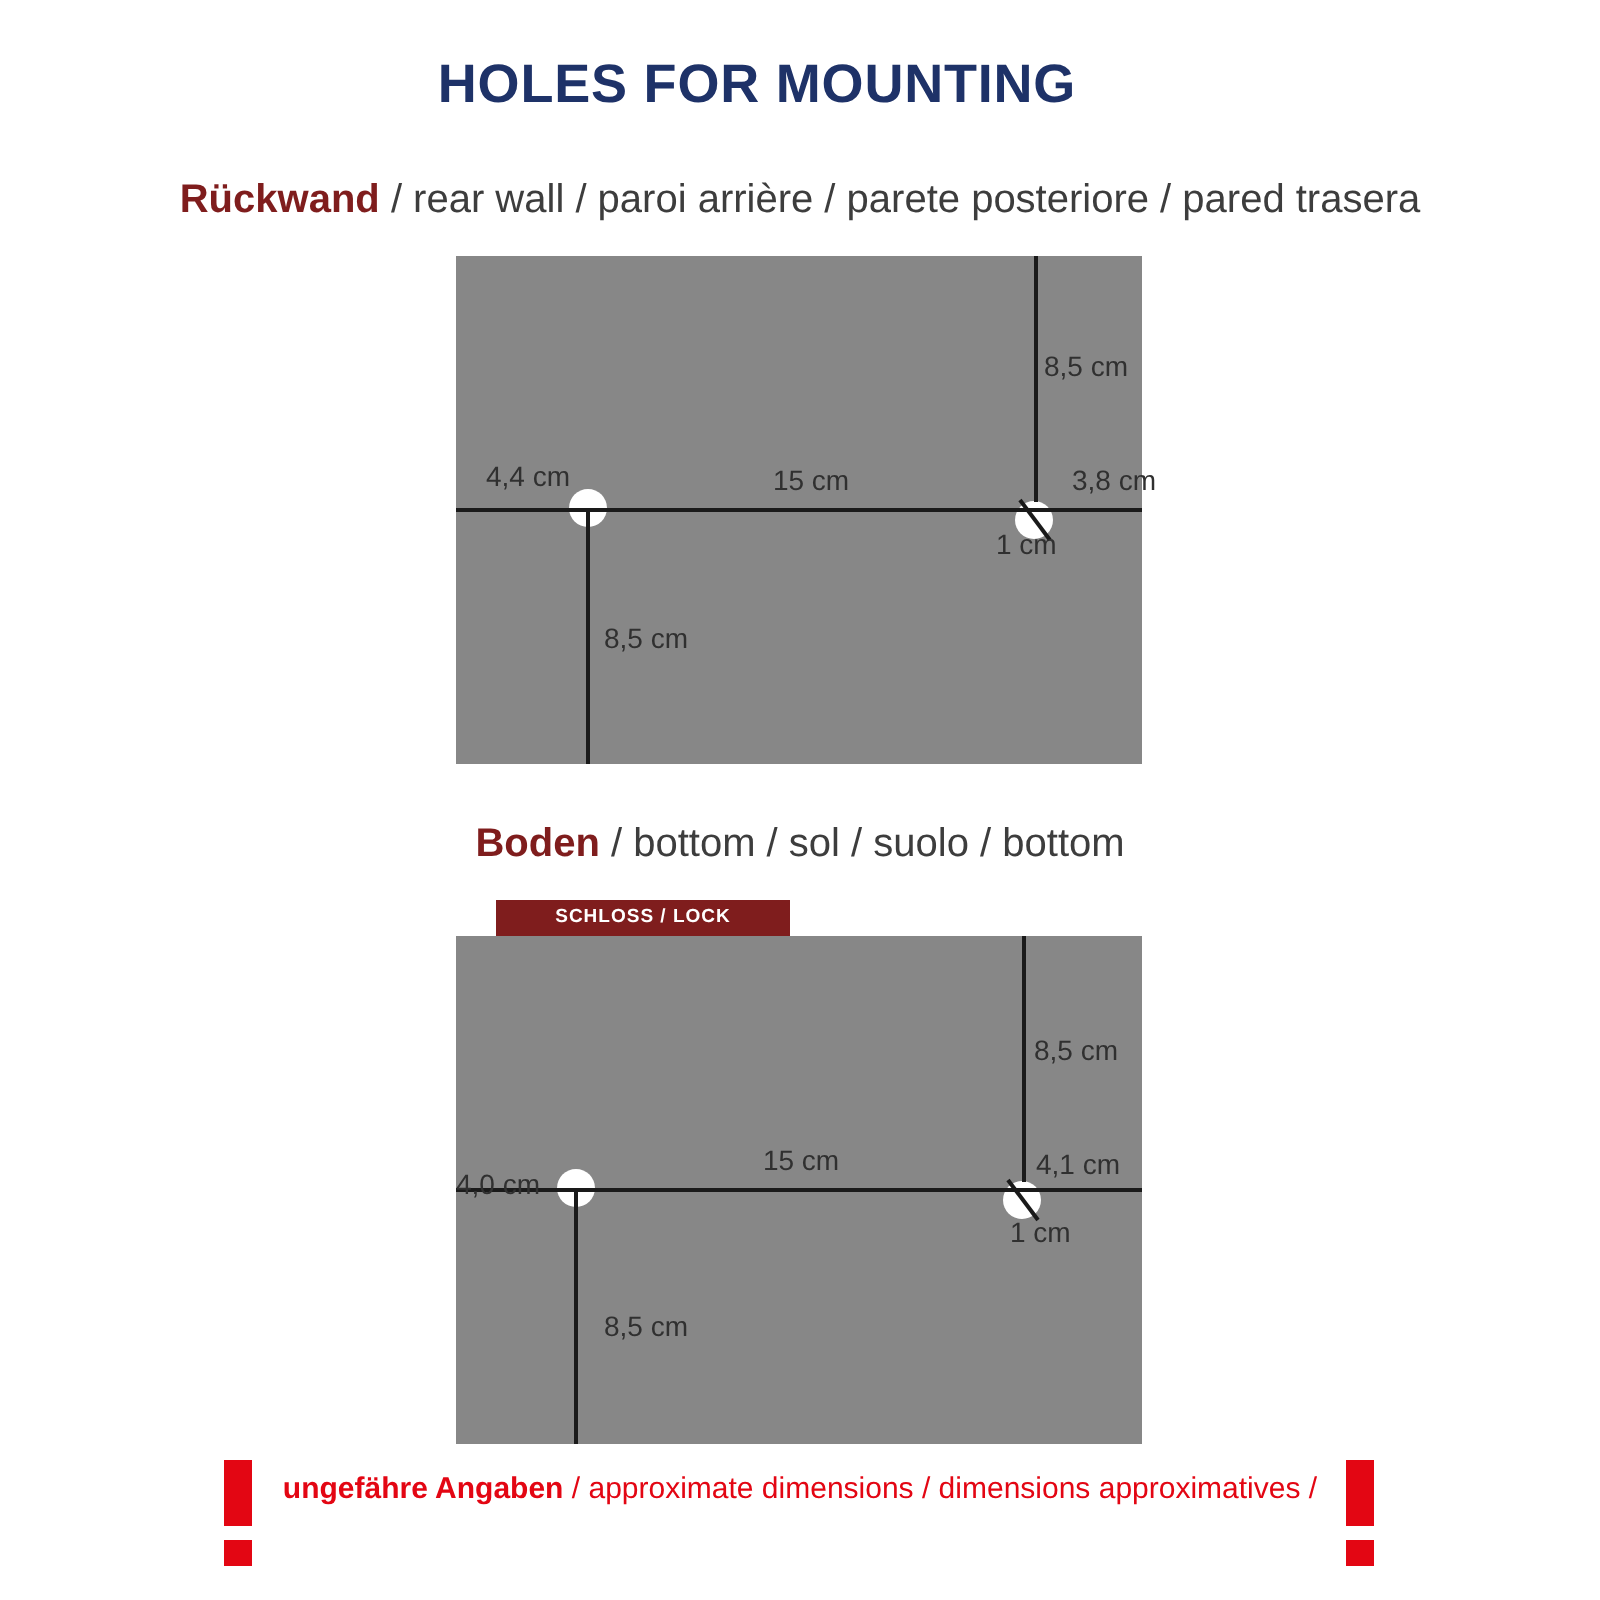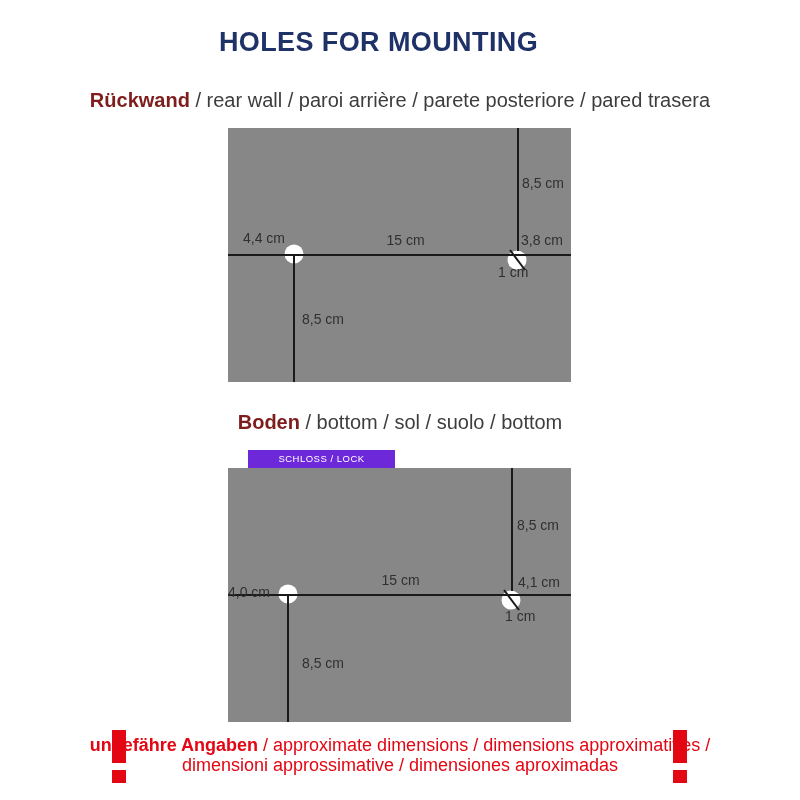--- a/index.html
+++ b/index.html
@@ -30,41 +30,41 @@
 
   .dim-label {
     position:absolute; font-size:14px; line-height:20px;
     color:#303030; white-space:nowrap;
   }
 
   
   .p1-left-offset  { left:0px;   top:100px; width:57px; text-align:right; }
   .p1-between      { left:130px; top:102px; width:95px; text-align:center; }
   .p1-right-top    { left:294px; top:45px; }
-  .p1-right-offset { left:293px; top:102px;text-align:right; }
+  .p1-right-offset { left:308px; top:102px;text-align:right; }
   .p1-below-right  { left:270px; top:134px; }
   .p1-left-bottom  { left:74px;  top:181px; }
 
   
   .p2-left-offset  { left:0px;   top:102px; width:52px; text-align:left;margin-top:12px; }
   .p2-between      { left:125px; top:102px; width:95px; text-align:center; }
   .p2-right-top    { left:289px; top:47px; }
   .p2-right-offset { left:290px; top:104px; }
   .p2-below-right  { left:277px; top:138px; }
   .p2-left-bottom  { left:74px;  top:185px; }
 
   .lock-tag {
     position:absolute; left:248px; top:450px; width:147px; height:18px;
-    background:#6d28d9; color:#ffffff; font-size:9.5px; font-weight:normal;
+    background:#7f1d1d; color:#ffffff; font-size:9.5px; font-weight:bold;
     text-align:center; line-height:18px; letter-spacing:0.5px;
   }
 
   .footer-text {
     position:absolute; top:735px; left:0; width:800px;
-    text-align:center; font-size:18px; line-height:20px;
+    text-align:center; font-size:15px; line-height:20px;
     color:#e30613; white-space:pre;
   }
   .footer-text .bold-part { font-weight:bold; }
 
   .excl { position:absolute; width:14px; }
   .excl-left  { left:112px; top:730px; }
   .excl-right { left:673px; top:730px; }
   .excl .bar { width:14px; height:33px; background:#e30613; }
   .excl .dot { width:14px; height:13px; background:#e30613; margin-top:7px; }
 </style>
@@ -115,13 +115,13 @@
 
 <div class="excl excl-left">
   <div class="bar"></div>
   <div class="dot"></div>
 </div>
 <div class="excl excl-right">
   <div class="bar"></div>
   <div class="dot"></div>
 </div>
 
-<div class="footer-text"><span class="bold-part">ungefähre Angaben</span><span> / approximate dimensions / dimensions approximatives /</span><br><span>dimensioni approssimative / dimensiones aproximadas</span></div>
+<div class="footer-text"><span class="bold-part">ungefähre Angaben</span><span> / approximate dimensions / dimensions approximatives /</span><br></div>
 
 </body></html>

